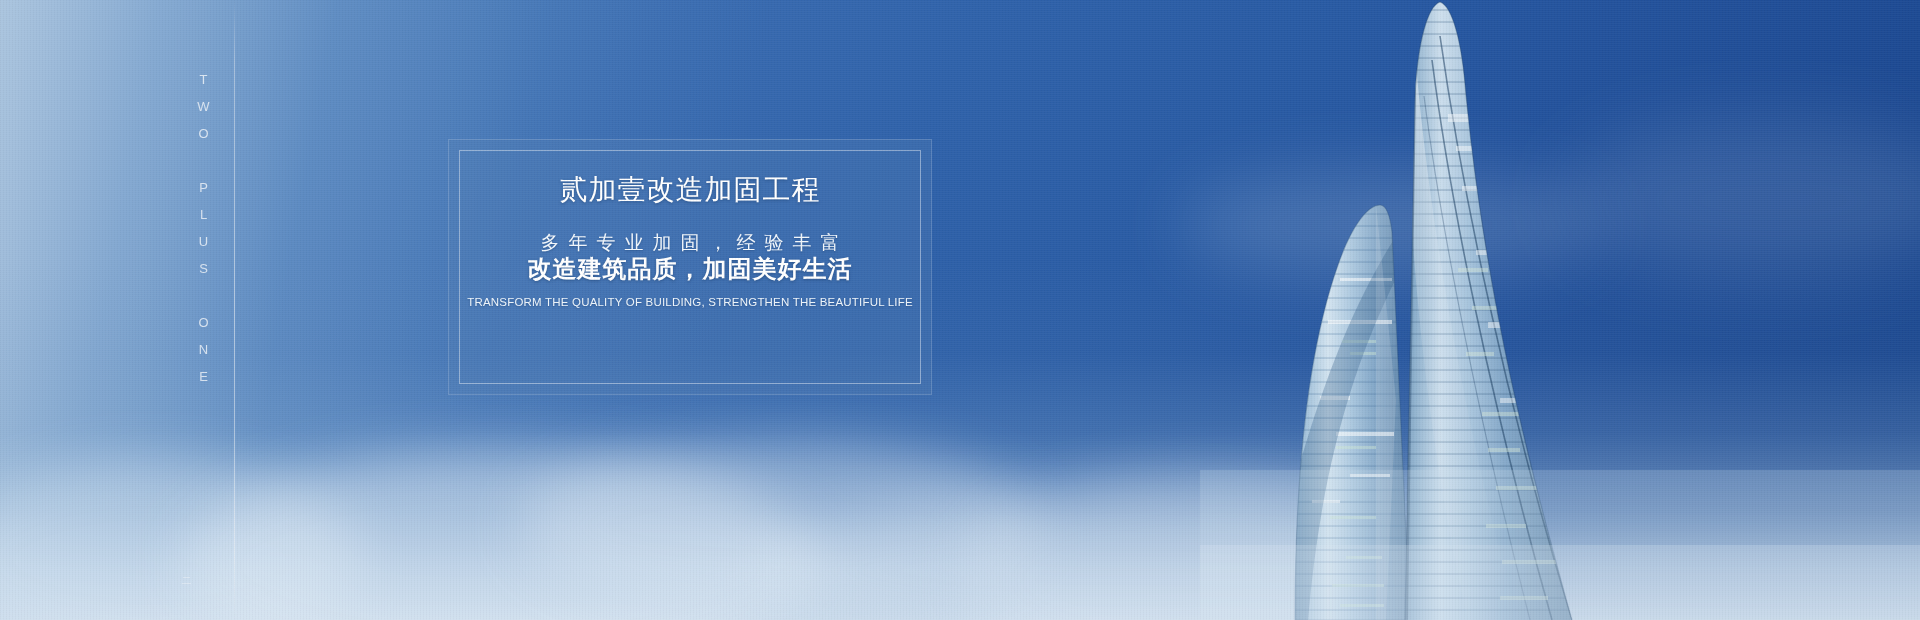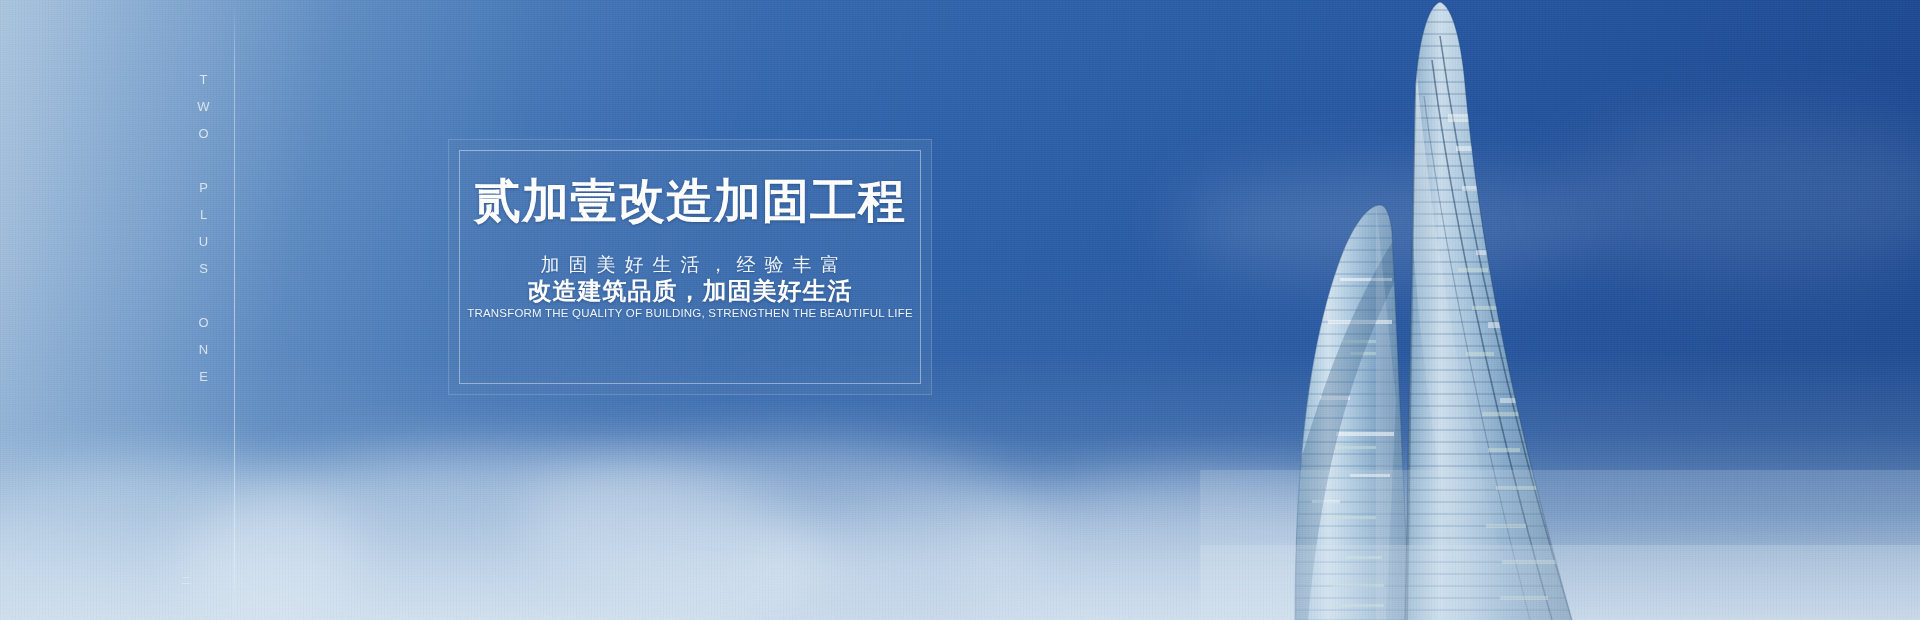--- a/index.html
+++ b/index.html
@@ -123,22 +123,22 @@
     left:10px; top:10px; right:10px; bottom:10px;
     border:1px solid rgba(255,255,255,0.42);
   }
   .panel-content {
     position:absolute;
     left:0; right:0; top:34px;
     text-align:center;
   }
 
   .title-main {
-    font-size:47px;
-    font-weight:700;
+    font-size:28px;
+    font-weight:400;
     color:#ffffff;
     letter-spacing:1px;
     line-height:1.15;
     text-shadow:0 1px 3px rgba(18,48,92,0.45);
     white-space:nowrap;
   }
   .title-sub {
     margin-top:26px;
     font-size:19px;
     font-weight:400;
@@ -152,20 +152,21 @@
   .title-slogan {
     font-size:24px;
     font-weight:700;
     color:#ffffff;
     letter-spacing:1px;
     line-height:1.2;
     white-space:nowrap;
     text-shadow:0 1px 3px rgba(18,48,92,0.45);
   }
   .title-en {
+    margin-top:11px;
     font-size:11.5px;
     font-weight:400;
     color:#eef5fb;
     letter-spacing:0.2px;
     line-height:1.3;
     white-space:nowrap;
     text-shadow:0 1px 2px rgba(18,48,92,0.35);
   }
 
   
@@ -331,20 +332,20 @@
   <div class="hairline"></div>
   <div class="vertical-brand">
     <span>TWO PLUS ONE</span>
   </div>
   <div class="corner-mark">二</div>
 
   <div class="panel">
     <div class="panel-inner"></div>
     <div class="panel-content">
       <div class="title-main">贰加壹改造加固工程</div>
-      <div class="title-sub">加固美好生活，经验丰富</div>
+      <div class="title-sub">多年专业加固，经验丰富</div>
       <div class="title-slogan">改造建筑品质，加固美好生活</div>
       <div class="title-en">TRANSFORM THE QUALITY OF BUILDING, STRENGTHEN THE BEAUTIFUL LIFE</div>
     </div>
   </div>
 
   <div class="grain"></div>
 </div>
 
 </body></html>

